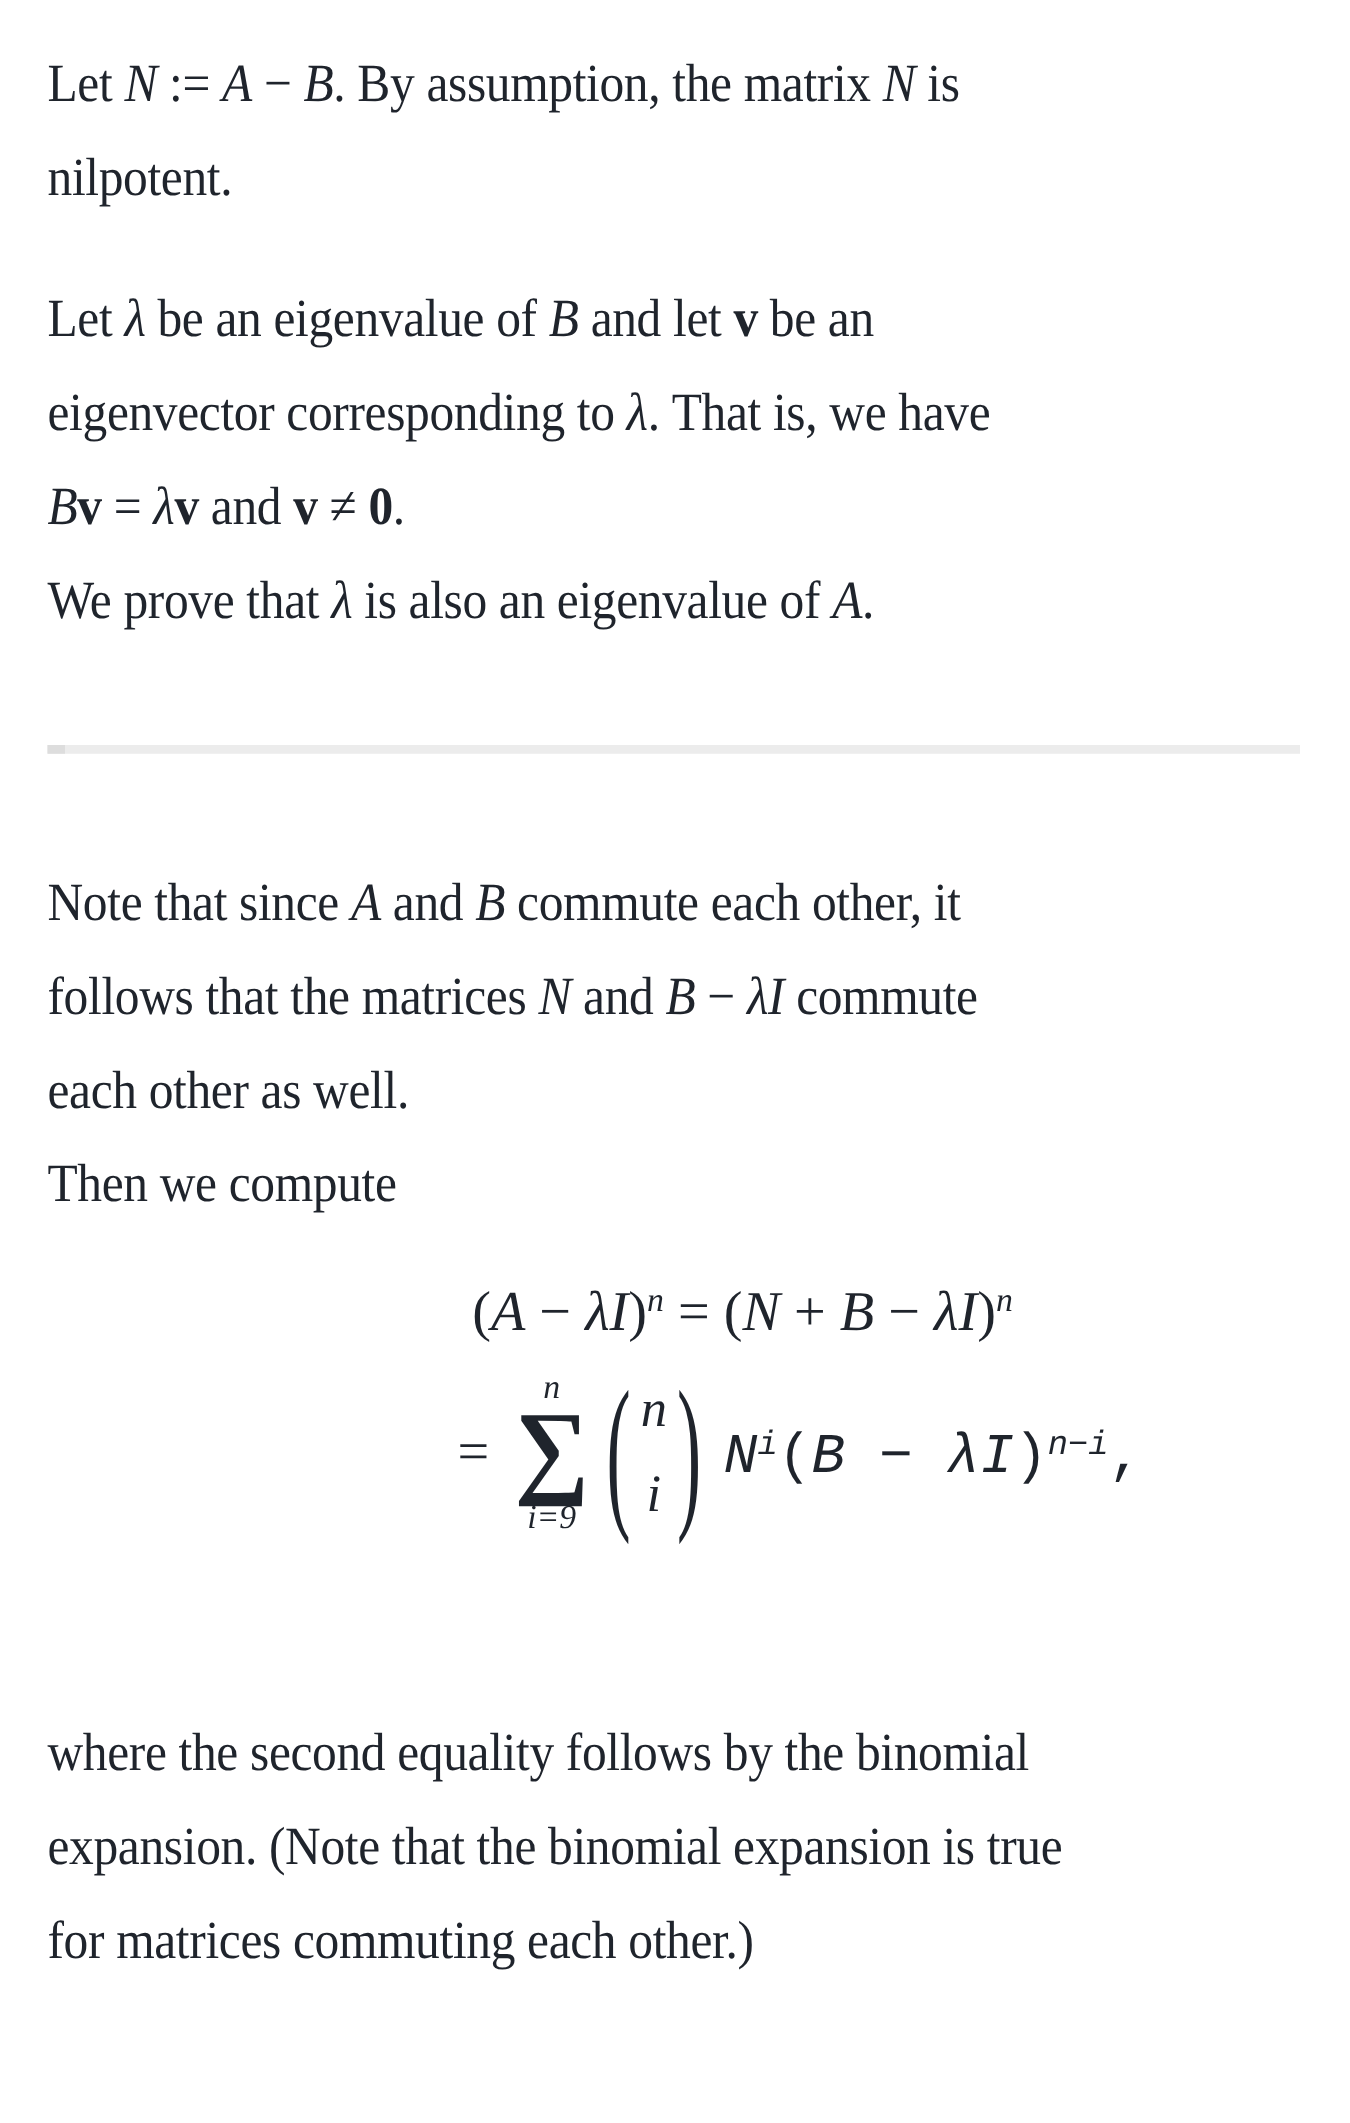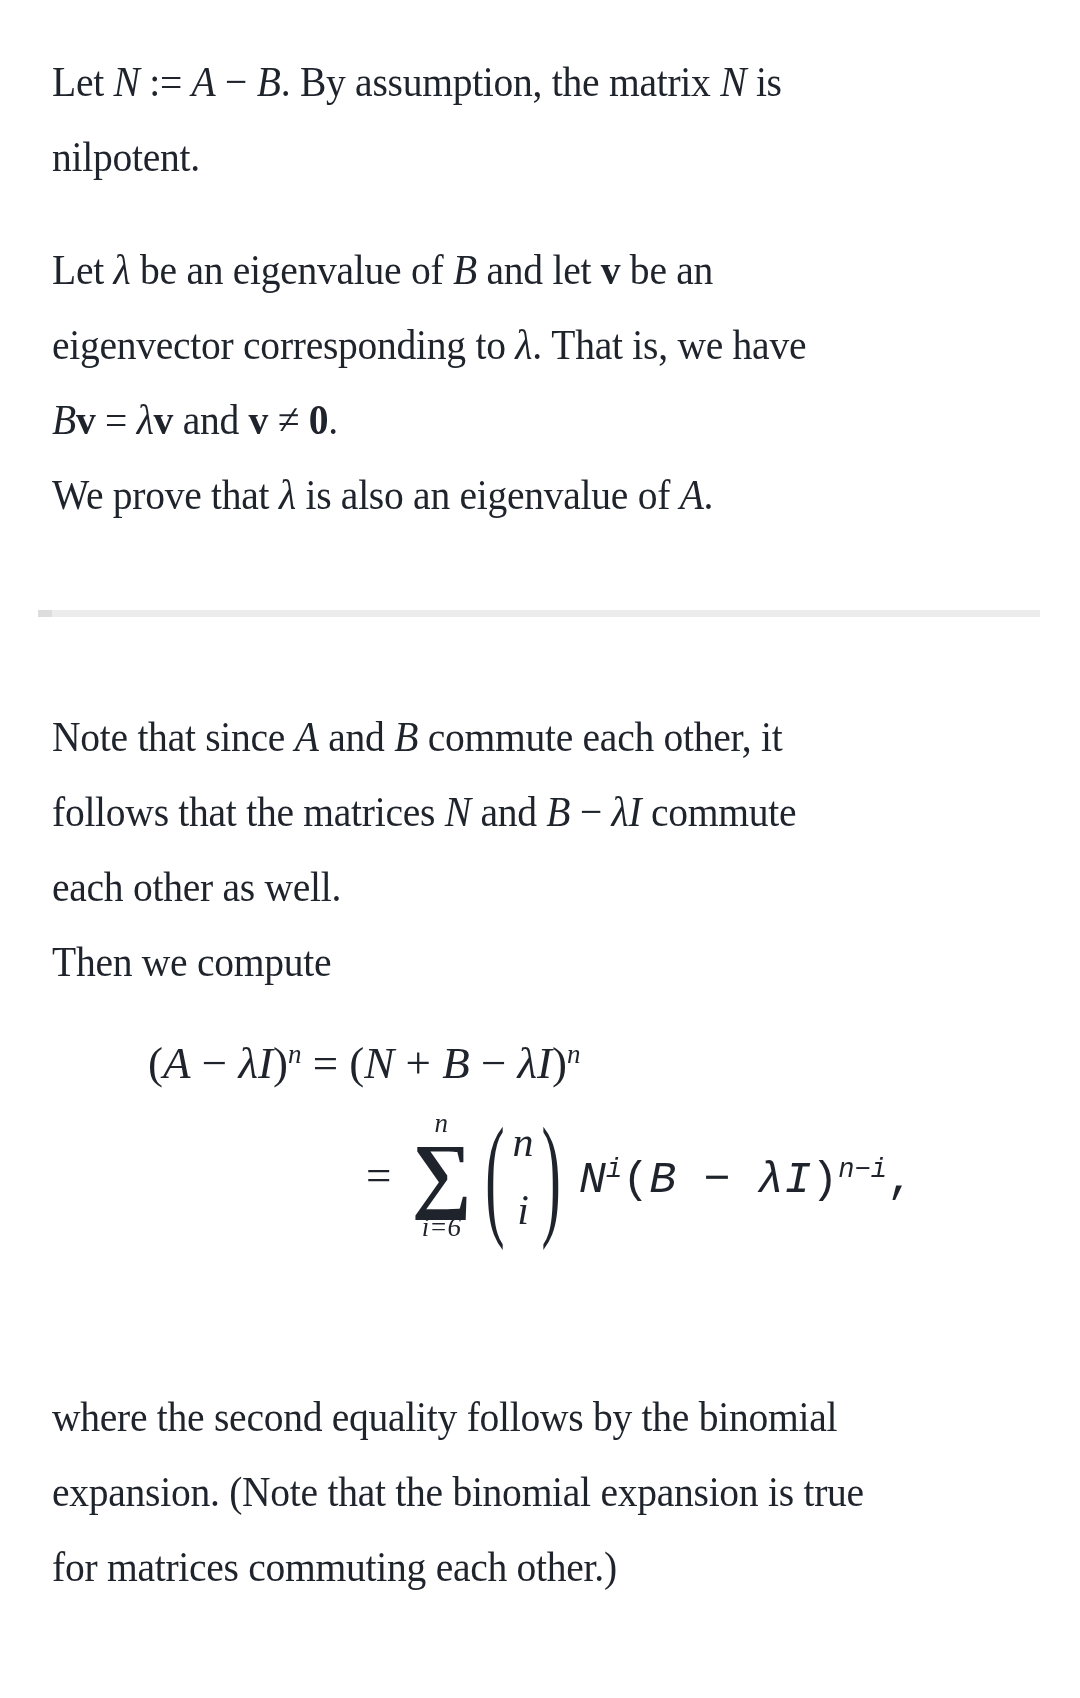--- a/index.html
+++ b/index.html
@@ -15,21 +15,21 @@
   }
   .content {
     padding: 30px 40px 0 38px;
   }
   .line {
     white-space: nowrap;
     transform: scaleX(0.92);
     transform-origin: 0 50%;
     letter-spacing: -0.3px;
   }
-  .block { margin: 14px; }
+  .block { margin: 0; }
   .block-eigen { margin-top: 38px; }
   .divider {
     margin-top: 78px;
     height: 7px;
     background: #ececec;
     position: relative;
   }
   .divider-tip {
     position: absolute;
     left: 0; top: 0;
@@ -44,20 +44,21 @@
   .seg-b { font-weight: 700; }
   .seg-supi { font-size: 0.60em; vertical-align: 0.55em; font-style: italic; letter-spacing: 0; }
 
   
   .equation { margin-top: 24px; }
   .eq-line1 {
     margin-left: 110px;
     font-size: 45px;
     line-height: 62px;
     white-space: nowrap;
+    text-align: center;
   }
   .eq-line2 {
     margin-left: 328px;
     margin-top: 14px;
     display: flex;
     align-items: center;
     white-space: nowrap;
   }
   .eq-equals { font-size: 45px; }
   .sum {
@@ -124,21 +125,21 @@
     <div class="line"><span class="seg-r">Then we compute</span></div>
   </div>
 
   <div class="equation">
     <div class="eq-line1"><span class="seg-r">(</span><span class="seg-i">A</span><span class="seg-r"> − </span><span class="seg-i">λI</span><span class="seg-r">)</span><span class="seg-supi">n</span><span class="seg-r"> = (</span><span class="seg-i">N</span><span class="seg-r"> + </span><span class="seg-i">B</span><span class="seg-r"> − </span><span class="seg-i">λI</span><span class="seg-r">)</span><span class="seg-supi">n</span></div>
     <div class="eq-line2">
       <span class="eq-equals">=</span>
       <span class="sum">
         <span class="sum-top">n</span>
         <span class="sum-sigma">∑</span>
-        <span class="sum-bot">i=6</span>
+        <span class="sum-bot">i=9</span>
       </span>
       <span class="binom">
         <span class="bigparen">(</span>
         <span class="binom-col">
           <span>n</span>
           <span>i</span>
         </span>
         <span class="bigparen">)</span>
       </span>
       <span class="eq-tail"><span class="seg-i">N</span><span class="seg-supi">i</span><span class="seg-r">(</span><span class="seg-i">B</span><span class="seg-r"> − </span><span class="seg-i">λI</span><span class="seg-r">)</span><span class="seg-supi">n−i</span><span class="seg-r">,</span></span>

